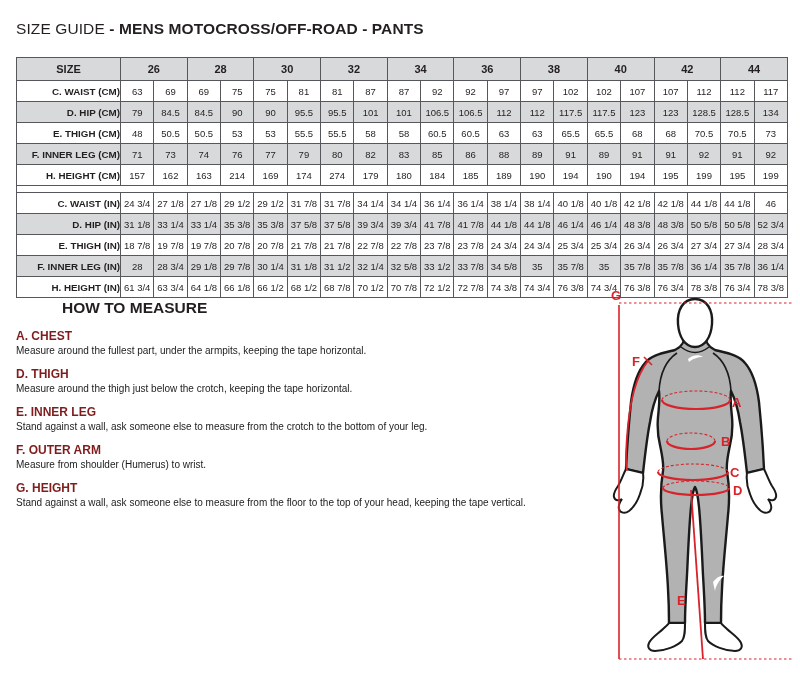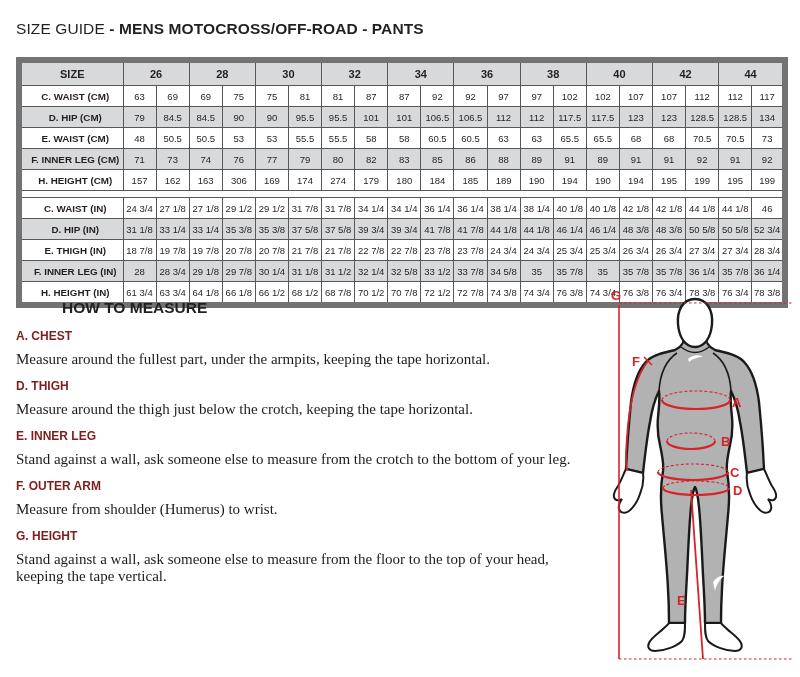--- a/index.html
+++ b/index.html
@@ -5,36 +5,36 @@
   html,body { margin:0; padding:0; background:#fff; }
   .page {
     position:relative; width:800px; height:677px; background:#ffffff;
     font-family:"Liberation Sans", sans-serif; color:#231f20; overflow:hidden;padding-left:20px;
   }
   .title { position:absolute; left:16px; top:20px; font-size:15.5px; font-weight:400; letter-spacing:0.1px; }
   .title .bold { font-weight:700; }
 
   table.size-table {
     position:absolute; left:16px; top:57px; width:772px;
-    border-collapse:collapse; table-layout:fixed; border:6px solid #737373;
+    border-collapse:collapse; table-layout:fixed; border:1px solid #737373;
   }
   .size-table th, .size-table td {
     border:1px solid #56575b; padding:0; height:20px;
     font-size:9.5px; text-align:center; vertical-align:middle; color:#231f20;
   }
   .size-table thead th { height:22px; font-size:11px; font-weight:700; background:#d8d9da; }
-  .size-table td.rowlabel { text-align:center; padding-left:6px; font-weight:700; font-size:9.8px; }
+  .size-table td.rowlabel { text-align:right; padding-left:6px; font-weight:700; font-size:9.8px; }
   .size-table tr.stripe td { background:#d8d9da; }
   .size-table tr.spacer td { height:6px; background:#fff; }
 
   .measure-heading { position:absolute; left:16px; top:299px; font-size:15.5px; font-weight:700;margin-left:46px; }
   .measure-sections { position:absolute; left:16px; top:329px; width:575px; }
   .measure-section { margin-bottom:11px; }
   .measure-label { color:#7f1d1d; font-weight:700; font-size:12px; }
-  .measure-text { font-size:15px; margin-top:8px; color:#1c1c1e;font-family:Liberation Serif, serif; }
+  .measure-text { font-size:10px; margin-top:2px; color:#1c1c1e; }
 
   .figure-wrap { position:absolute; left:605px; top:287px; width:192px; height:390px; }
   .figure-wrap svg { display:block; }
   .fig-label { font:bold 13px "Liberation Sans", sans-serif; fill:#d8232a; }
 </style>
 </head>
 <body>
 
 <div class="page">
 
@@ -120,21 +120,21 @@
           <td>112</td>
           <td>117.5</td>
           <td>117.5</td>
           <td>123</td>
           <td>123</td>
           <td>128.5</td>
           <td>128.5</td>
           <td>134</td>
         </tr>
         <tr>
-          <td class="rowlabel">E. WAIST (CM)</td>
+          <td class="rowlabel">E. THIGH (CM)</td>
           <td>48</td>
           <td>50.5</td>
           <td>50.5</td>
           <td>53</td>
           <td>53</td>
           <td>55.5</td>
           <td>55.5</td>
           <td>58</td>
           <td>58</td>
           <td>60.5</td>
@@ -170,21 +170,21 @@
           <td>91</td>
           <td>92</td>
           <td>91</td>
           <td>92</td>
         </tr>
         <tr>
           <td class="rowlabel">H. HEIGHT (CM)</td>
           <td>157</td>
           <td>162</td>
           <td>163</td>
-          <td>306</td>
+          <td>214</td>
           <td>169</td>
           <td>174</td>
           <td>274</td>
           <td>179</td>
           <td>180</td>
           <td>184</td>
           <td>185</td>
           <td>189</td>
           <td>190</td>
           <td>194</td>

